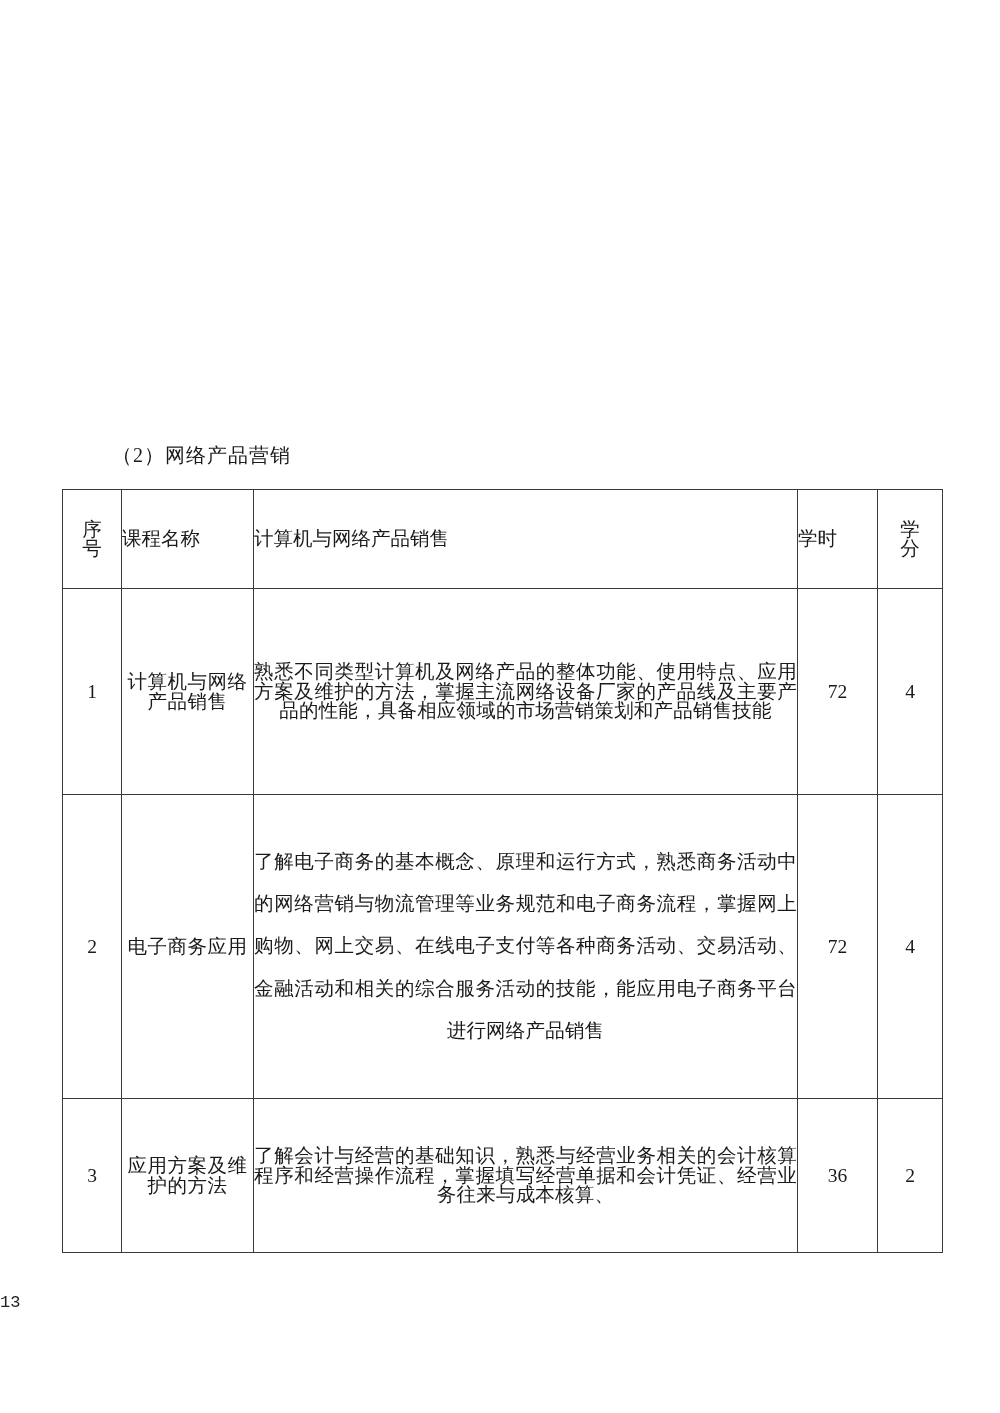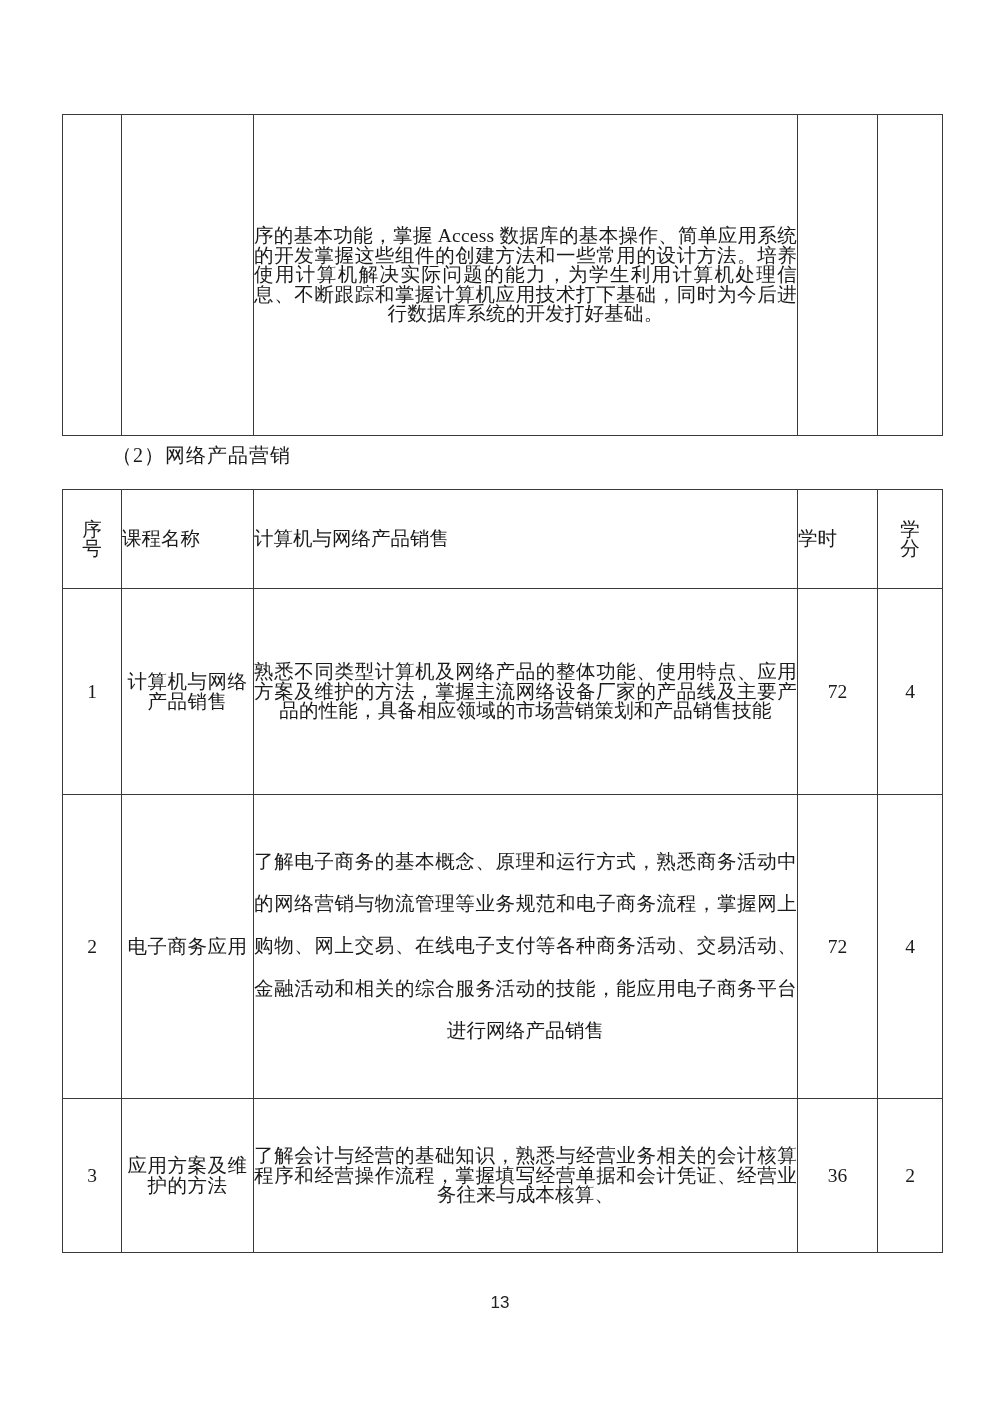--- a/index.html
+++ b/index.html
@@ -108,42 +108,30 @@
   #table-courses tr.r1 td  { height: 205px; }
   #table-courses tr.r2 td  { height: 303px; }
   #table-courses tr.r3 td  { height: 153px; }
 
   
   .page-number {
     position: absolute;
     left: 0;
     top: 1293px;
     width: 1000px;
-    text-align: center;
     font-size: 17px;
-    font-family: Liberation Sans, sans-serif;
+    font-family: Liberation Mono, monospace;
     color: #222;
   }
 </style>
 </head>
 <body>
 
 <div class="page">
 
-  <table class="doc-table" id="table-continued">
-    <tbody>
-        <tr>
-      <td class="col-no num"></td>
-      <td class="col-name cname"></td>
-      <td class="col-desc desc">序的基本功能，掌握 Access 数据库的基本操作、简单应用系统的开发掌握这些组件的创建方法和一些常用的设计方法。培养使用计算机解决实际问题的能力，为学生利用计算机处理信息、不断跟踪和掌握计算机应用技术打下基础，同时为今后进行数据库系统的开发打好基础。</td>
-      <td class="col-hours num"></td>
-      <td class="col-credit num"></td>
-    </tr>
-  </tbody>
-    </table>
 
   <div class="section-heading">（2）网络产品营销</div>
 
   <table class="doc-table" id="table-courses">
     <tbody>
         <tr class="hdr">
       <td class="col-no stack">
         <span>序</span>
         <span>号</span>
       </td>

